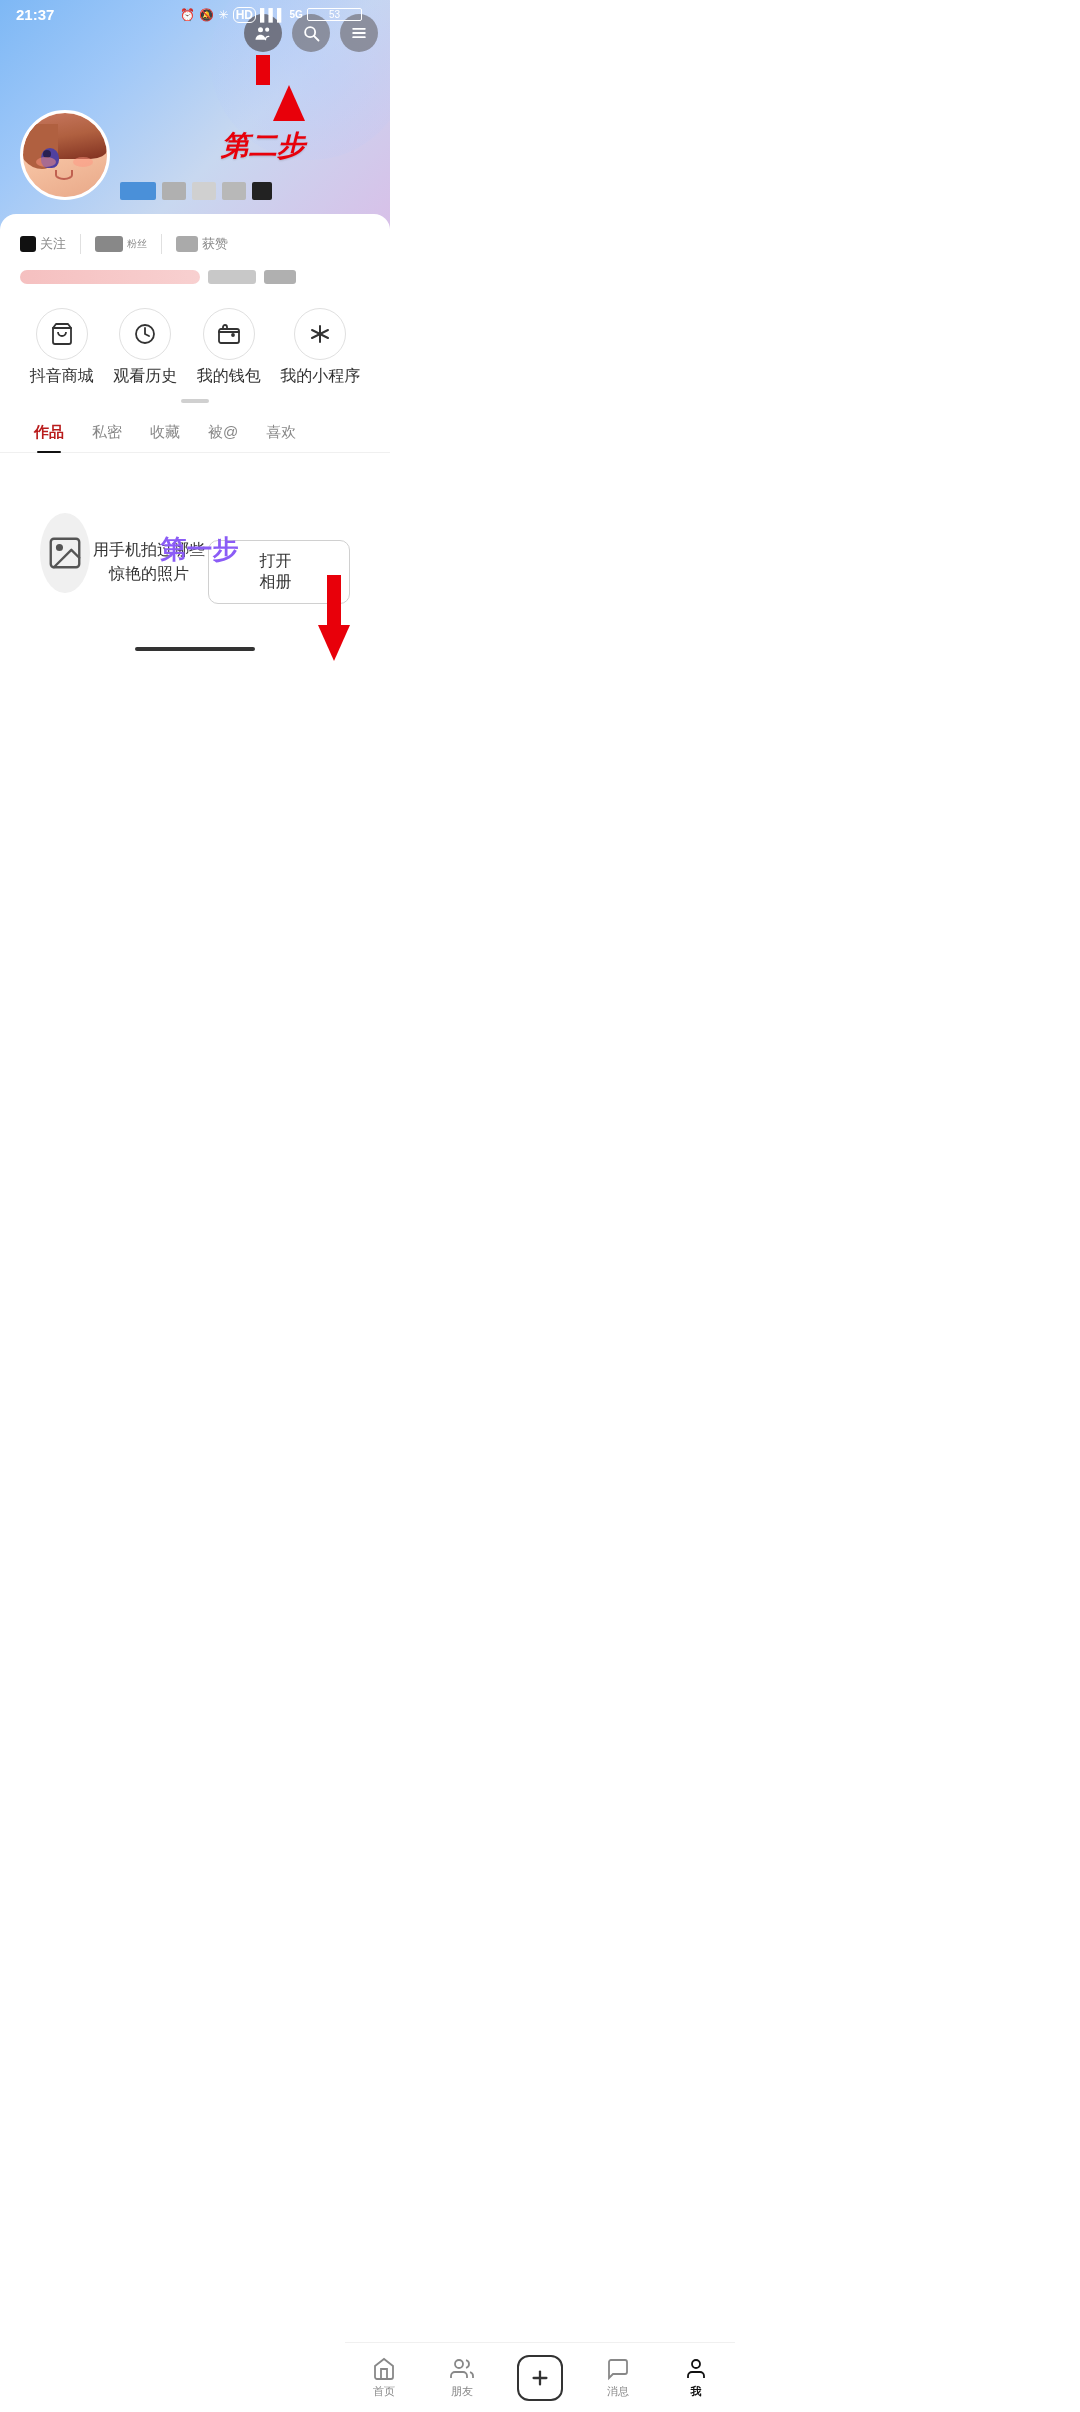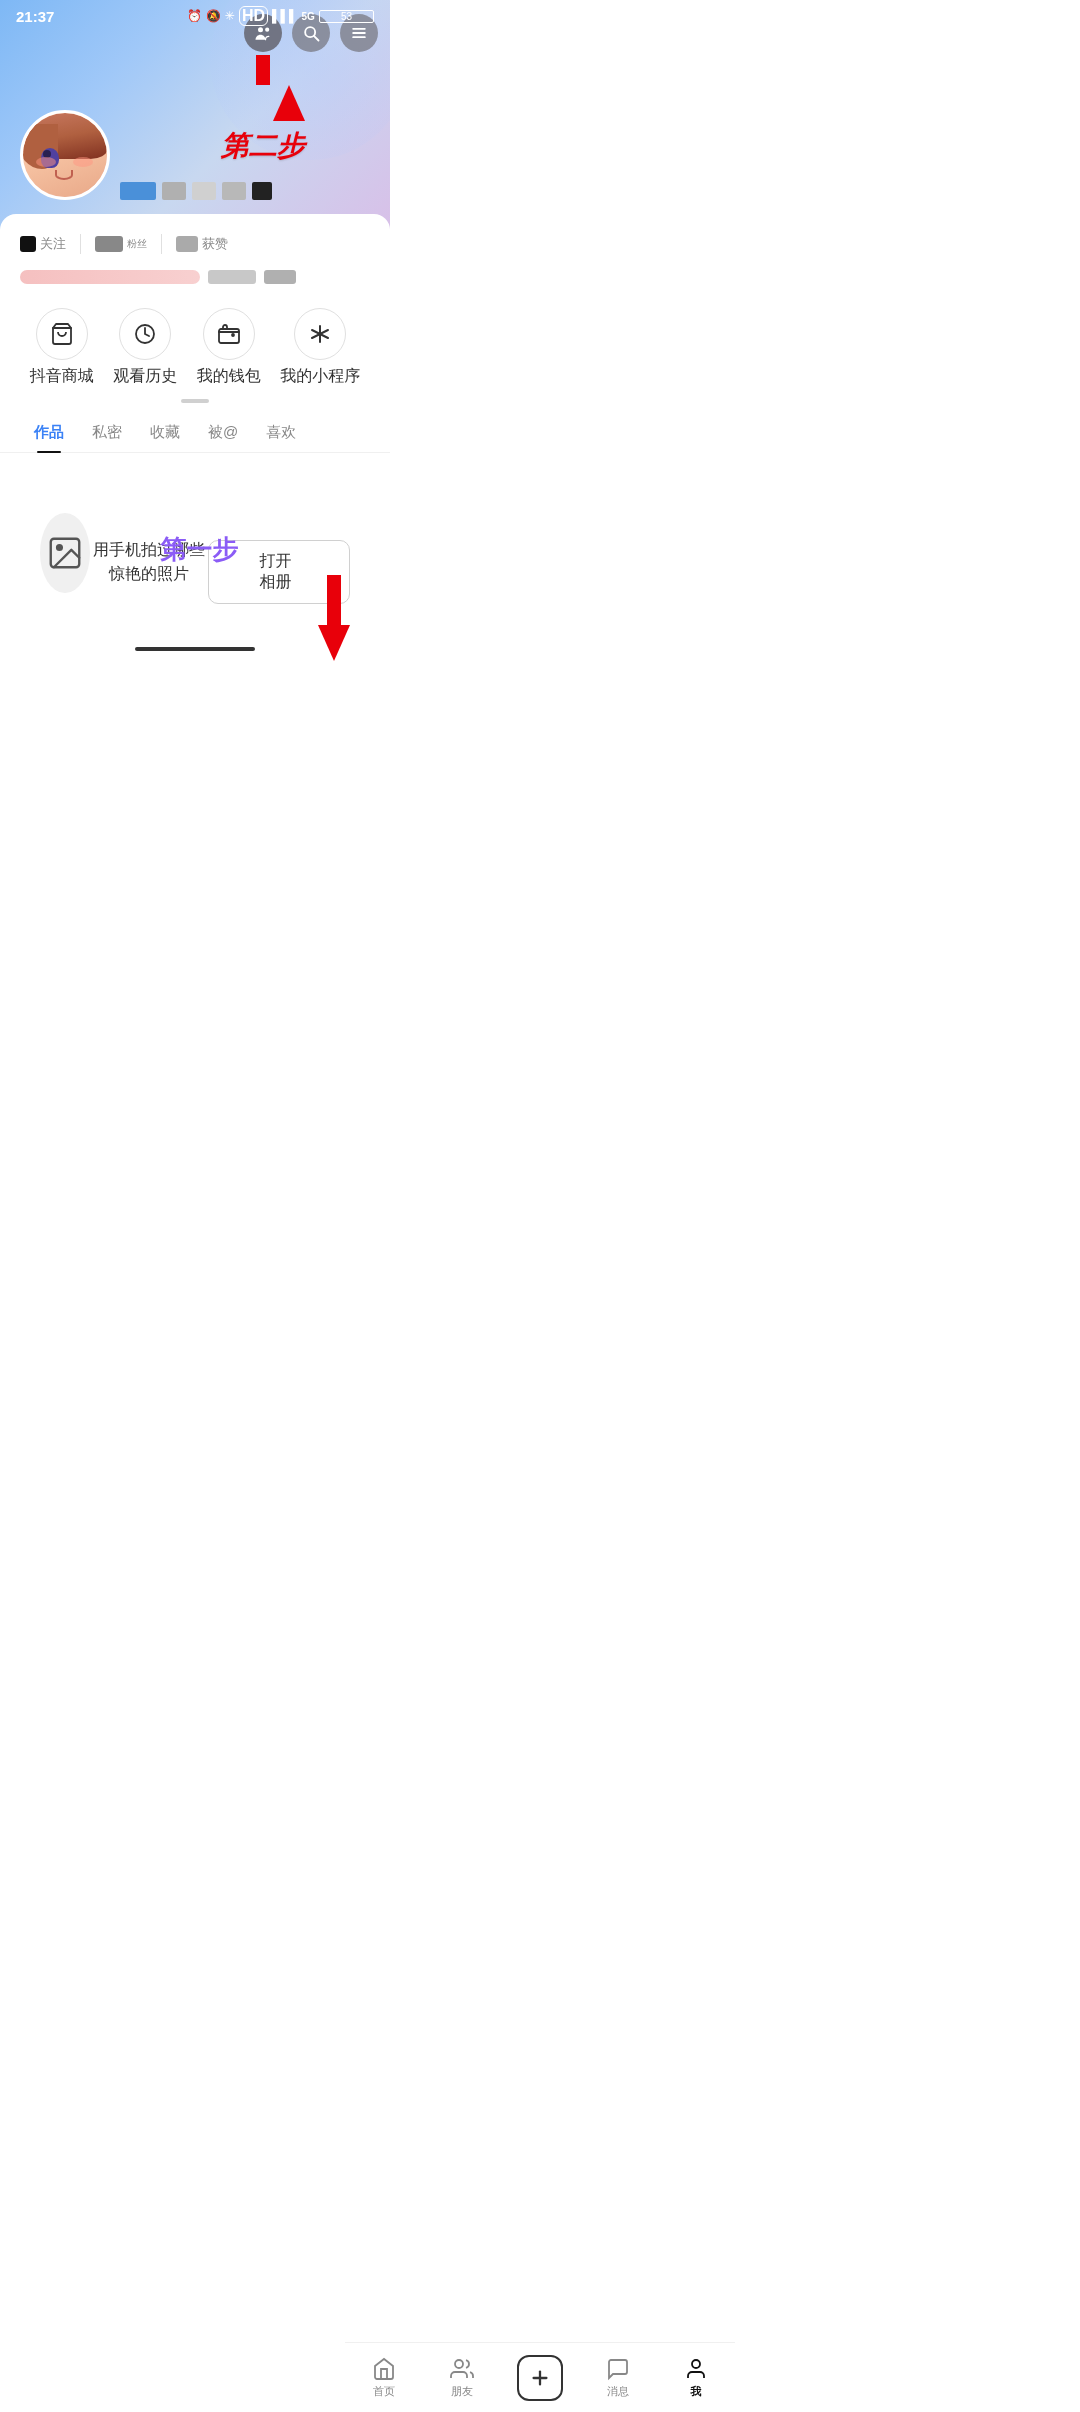--- a/index.html
+++ b/index.html
@@ -14,21 +14,21 @@
     }
 
     
     .status-bar {
       display: flex;
       justify-content: space-between;
       align-items: center;
       padding: 6px 16px 4px;
       background: transparent;
       position: absolute;
-      top: 0; left: 0; right: 0;
+      top: 0; left: 0; right: 12px;
       z-index: 10;
     }
     .status-time {
       font-size: 15px;
       font-weight: 600;
       color: #fff;
     }
     .status-icons {
       display: flex;
       align-items: center;
@@ -363,21 +363,21 @@
       padding: 0 20px;
     }
     .profile-tab {
       padding: 10px 14px;
       font-size: 15px;
       color: #888;
       cursor: pointer;
       position: relative;
     }
     .profile-tab.active {
-      color: #3b82f6;
+      color: #b91c1c;
       font-weight: 600;
     }
     .profile-tab.active::after {
       content: '';
       position: absolute;
       bottom: -1px;
       left: 50%;
       transform: translateX(-50%);
       width: 24px;
       height: 2px;
@@ -536,21 +536,21 @@
 
   <div class="profile-banner">
     <div class="banner-bg-circle"></div>
 
     <div class="status-bar">
       <span class="status-time">21:37</span>
       <div class="status-icons">
         <span>⏰</span>
         <span>🔕</span>
         <span>✳</span>
-        <span style="font-size:16px;font-weight:700;border:1px solid #fff;padding:0 2px;border-radius:6px;">HD</span>
+        <span style="font-size:12px;font-weight:700;border:1px solid #fff;padding:0 2px;border-radius:6px;">HD</span>
         <span>▌▌▌</span>
         <span style="font-size:10px;font-weight:700;">5G</span>
         <span style="font-size:10px;border:1px solid #fff;padding:0 21px;border-radius:2px;font-weight:400;">53</span>
       </div>
     </div>
 
     <div class="top-actions">
       <div class="top-action-btn active">
         <svg viewBox="0 0 24 24">
           <circle cx="9" cy="8" r="3" fill="#fff"></circle>

